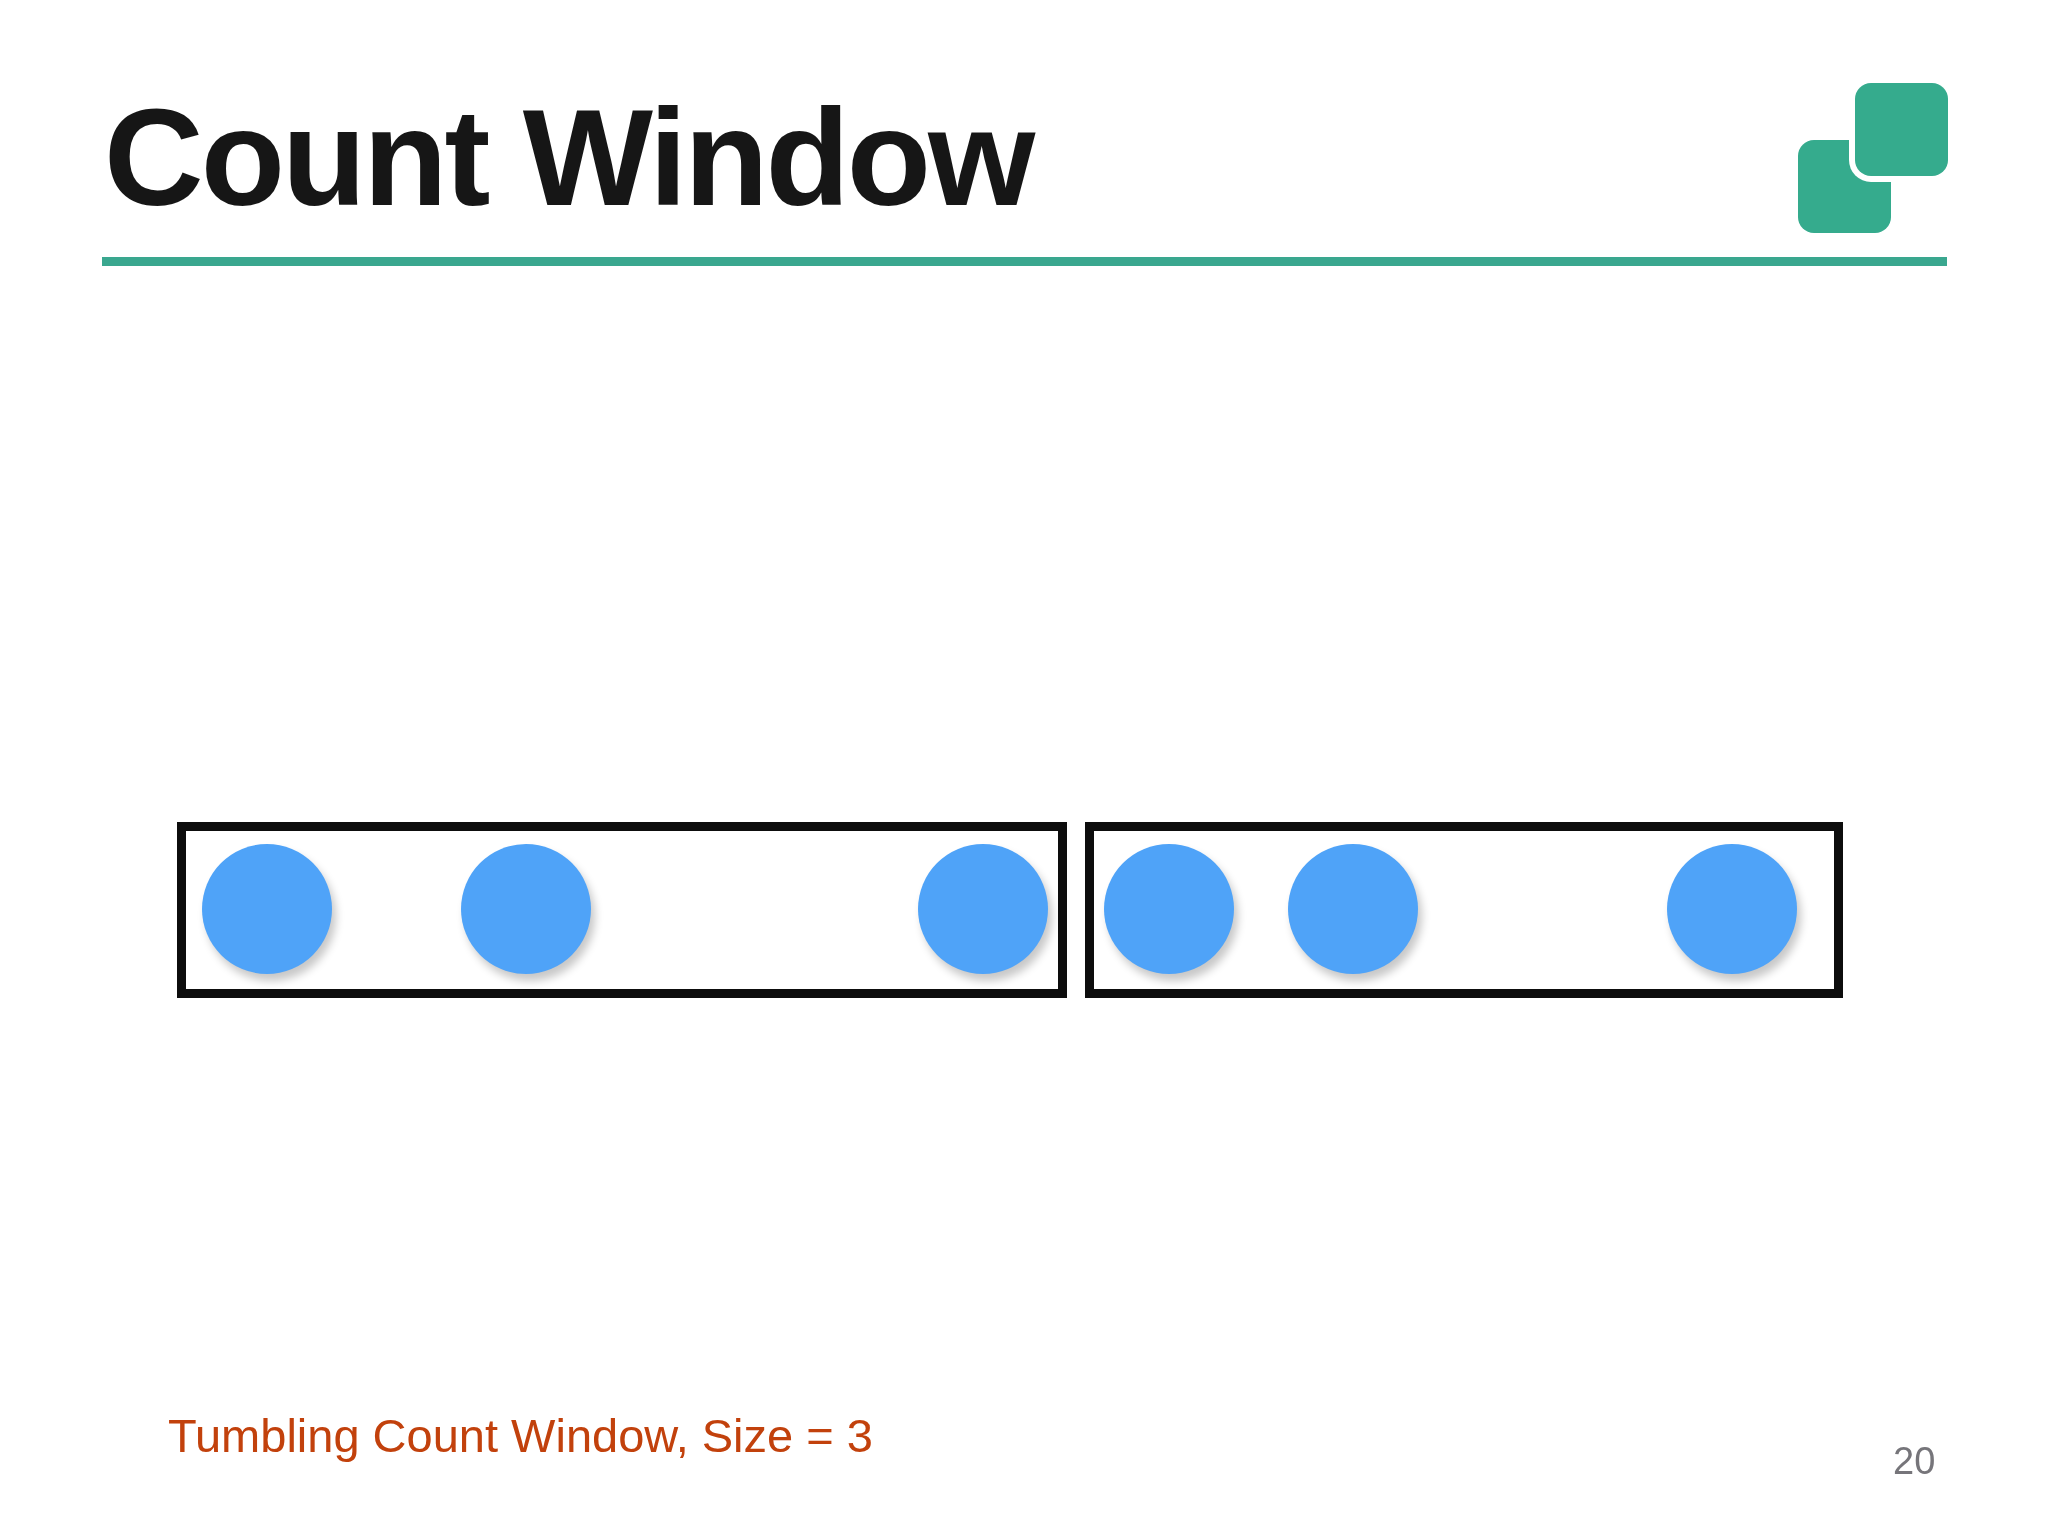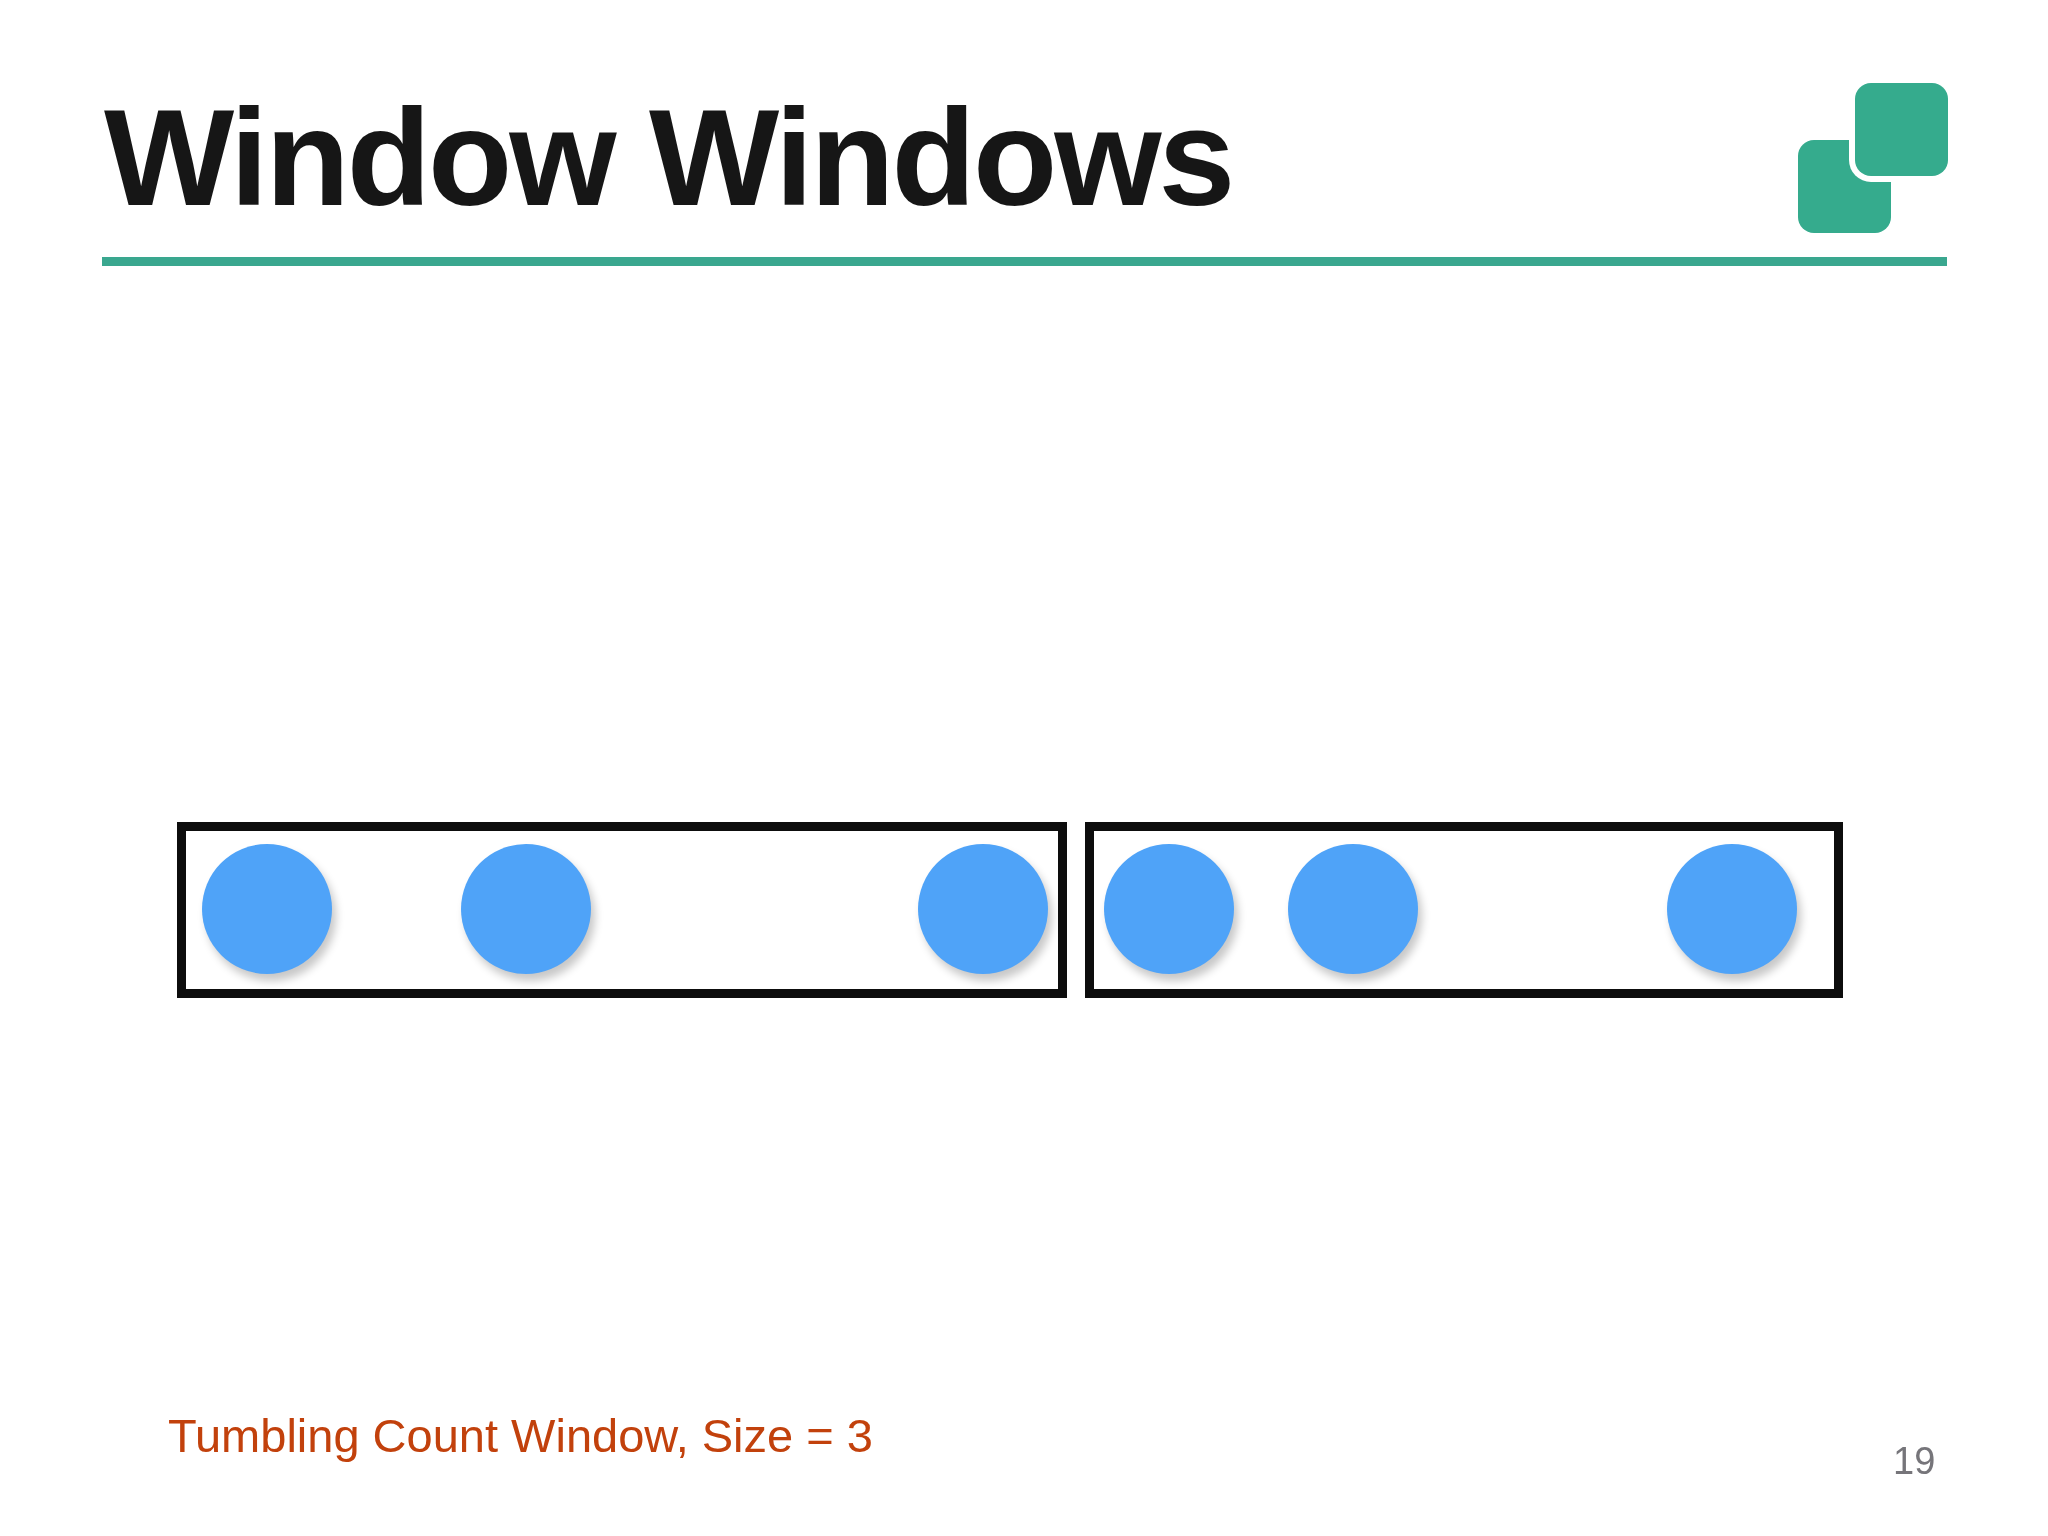--- a/index.html
+++ b/index.html
@@ -96,21 +96,21 @@
     top: 1440px;
     font-size: 38px;
     color: #76757a;
   }
 </style>
 </head>
 <body>
 
 <div class="slide">
 
-  <h1 class="title">Window Windows</h1>
+  <h1 class="title">Count Window</h1>
 
   <div class="title-underline"></div>
 
   <div class="logo">
     <div class="logo-sq back"></div>
     <div class="logo-sq front"></div>
   </div>
 
   <div>
 
@@ -123,15 +123,15 @@
     <div class="window-box w2">
       <div class="event-circle c1"></div>
       <div class="event-circle c2"></div>
       <div class="event-circle c3"></div>
     </div>
 
   </div>
 
   <p class="caption">Tumbling Count Window, Size = 3</p>
 
-  <div class="page-number">19</div>
+  <div class="page-number">20</div>
 
 </div>
 
 </body></html>

